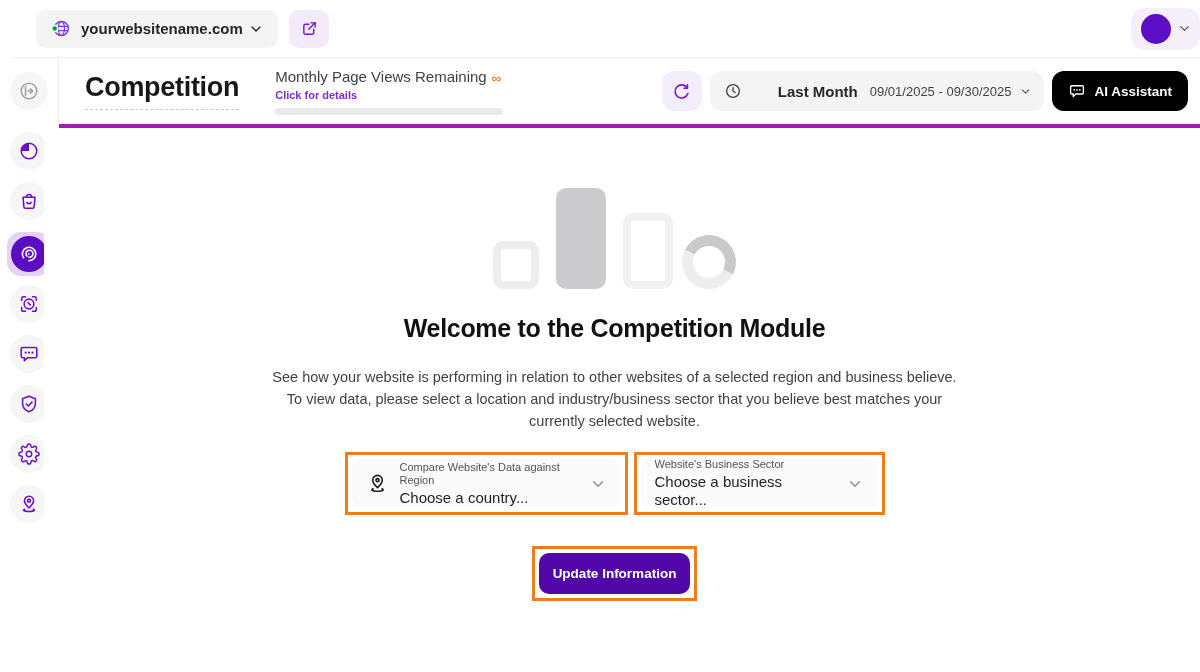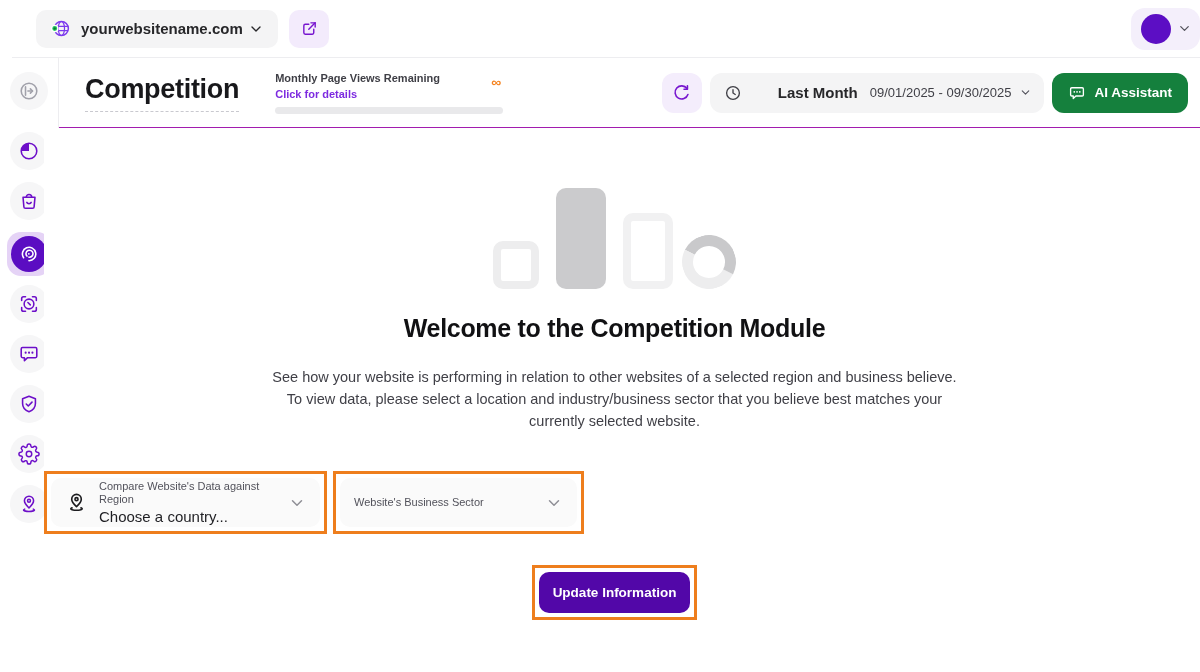--- a/index.html
+++ b/index.html
@@ -26,53 +26,53 @@
   .nav-item { width:38px; height:38px; border-radius:50%; background:#f6f6f7;
     display:flex; align-items:center; justify-content:center; margin-bottom:12px;
     cursor:pointer; color:#6d0fc9; }
   .nav-item.toggle { color:#a1a1aa; margin-bottom:22px; }
   .nav-item.active { width:44px; height:44px; border-radius:14px; background:#e5d3f6; margin-bottom:9px; }
   .nav-item.active .inner { width:36px; height:36px; border-radius:50%; background:#5b0dc2;
     display:flex; align-items:center; justify-content:center; color:#fff; }
 
   
   .header { position:absolute; top:58px; left:59px; width:1141px; height:70px;
-    background:#fff; border-bottom:1px solid #a21caf; display:flex; align-items:center;
+    background:#fff; border-bottom:4px solid #a21caf; display:flex; align-items:center;
     padding:0 12px 0 26px; }
   .page-title { font-size:27px; font-weight:700; letter-spacing:-.3px;
     border-bottom:1px dashed #c9c9cf; padding-bottom:6px; }
   .views-block { margin-left:36px; width:228px; position:relative; }
-  .views-label { font-size:11px; font-weight:700; color:#3f3f46; }
+  .views-label { font-size:15px; font-weight:400; color:#3f3f46; }
   .views-link { font-size:11px; font-weight:700; color:#7d2ae0; cursor:pointer; display:inline-block; margin-top:1px; }
   .views-infinity { position:absolute; right:2px; top:3px; font-size:14px; font-weight:700; color:#f5831f; line-height:1; }
   .views-bar { margin-top:5px; height:7px; border-radius:4px; background:#e9e9eb; width:100%; }
   .header-right { margin-left:auto; display:flex; align-items:center; gap:8px; }
   .refresh-btn { width:40px; height:40px; border-radius:12px; background:#f4edfc;
     display:flex; align-items:center; justify-content:center; cursor:pointer; color:#7715cf; }
   .date-pill { height:40px; border-radius:12px; background:#f4f4f5; display:flex;
     align-items:center; padding:0 12px 0 14px; gap:8px; cursor:pointer; }
   .date-preset { font-size:15px; font-weight:700; color:#27272a;padding-left:28px; }
   .date-range { font-size:13px; color:#3f3f46; margin-left:4px; }
-  .ai-btn { height:40px; border-radius:12px; background:#15803d; color:#fff; display:flex;
+  .ai-btn { height:40px; border-radius:12px; background:#000000; color:#fff; display:flex;
     align-items:center; gap:8px; padding:0 16px; font-size:13.5px; font-weight:700; cursor:pointer; }
 
   
   .main { position:absolute; top:128px; left:44px; width:1141px; height:544px;
     background:#fff; text-align:center; }
   .illustration { margin-top:57px; display:inline-flex; align-items:flex-end; gap:17px; height:104px; }
   .bar-small { width:46px; height:48px; border:8px solid #ededee; border-radius:10px; background:#fff; }
   .bar-tall  { width:50px; height:101px; background:#cbcbcd; border-radius:10px; }
   .bar-mid   { width:50px; height:76px; border:8px solid #f1f1f2; border-radius:10px; background:#fff; }
   .donut { width:54px; height:54px; border-radius:50%; border:11px solid #ededee;
     border-top-color:#c9c9cb; border-right-color:#c9c9cb; transform:rotate(-18deg); margin-left:-8px; }
   .welcome-heading { margin-top:21px; font-size:25px; font-weight:700; color:#111113; letter-spacing:-.3px; }
   .desc { font-size:14.5px; color:#3f3f46; line-height:1.5; }
   .desc-1 { margin-top:24px; }
   .desc-2 { max-width:680px; margin-left:auto; margin-right:auto; }
-  .selects-row { margin-top:39px; display:flex; justify-content:flex-start; gap:6px; align-items:flex-start; }
+  .selects-row { margin-top:20px; display:flex; justify-content:center; gap:6px; align-items:flex-start; }
   .annotation { border:3px solid #ee7e1d; padding:4px; background:#fff; display:inline-block; }
   .select-card { display:flex; align-items:center; gap:11px; background:#fafafa; border-radius:10px;
     padding:8px 14px; text-align:left; height:49px; cursor:pointer; }
   .select-card.region { width:269px; }
   .select-card.sector { width:237px; }
   .sel-label { font-size:11px; color:#52525b; line-height:1.2; }
   .sel-value { font-size:15px; color:#1f1f23; margin-top:2px; line-height:1.2; }
   .sel-chevron { margin-left:auto; color:#8f8f96; display:flex; }
   .update-row { margin-top:31px; }
   .update-btn { background:#53079f; background:#5207a8; color:#fff; border:none; border-radius:10px;
@@ -279,20 +279,21 @@
           <svg width="18" height="18" viewBox="0 0 24 24" fill="none">
               <path d="M6 9l6 6 6-6" stroke="#8f8f96" stroke-width="2" stroke-linecap="round" stroke-linejoin="round"></path>
             </svg>
         </span>
       </div>
     </div>
     <div class="annotation">
       <div class="select-card sector">
         <div>
           <div class="sel-label">Website's Business Sector</div>
+          <div class="sel-value">Choose a business sector...</div>
         </div>
         <span class="sel-chevron">
           <svg width="18" height="18" viewBox="0 0 24 24" fill="none">
               <path d="M6 9l6 6 6-6" stroke="#8f8f96" stroke-width="2" stroke-linecap="round" stroke-linejoin="round"></path>
             </svg>
         </span>
       </div>
     </div>
   </div>
 

